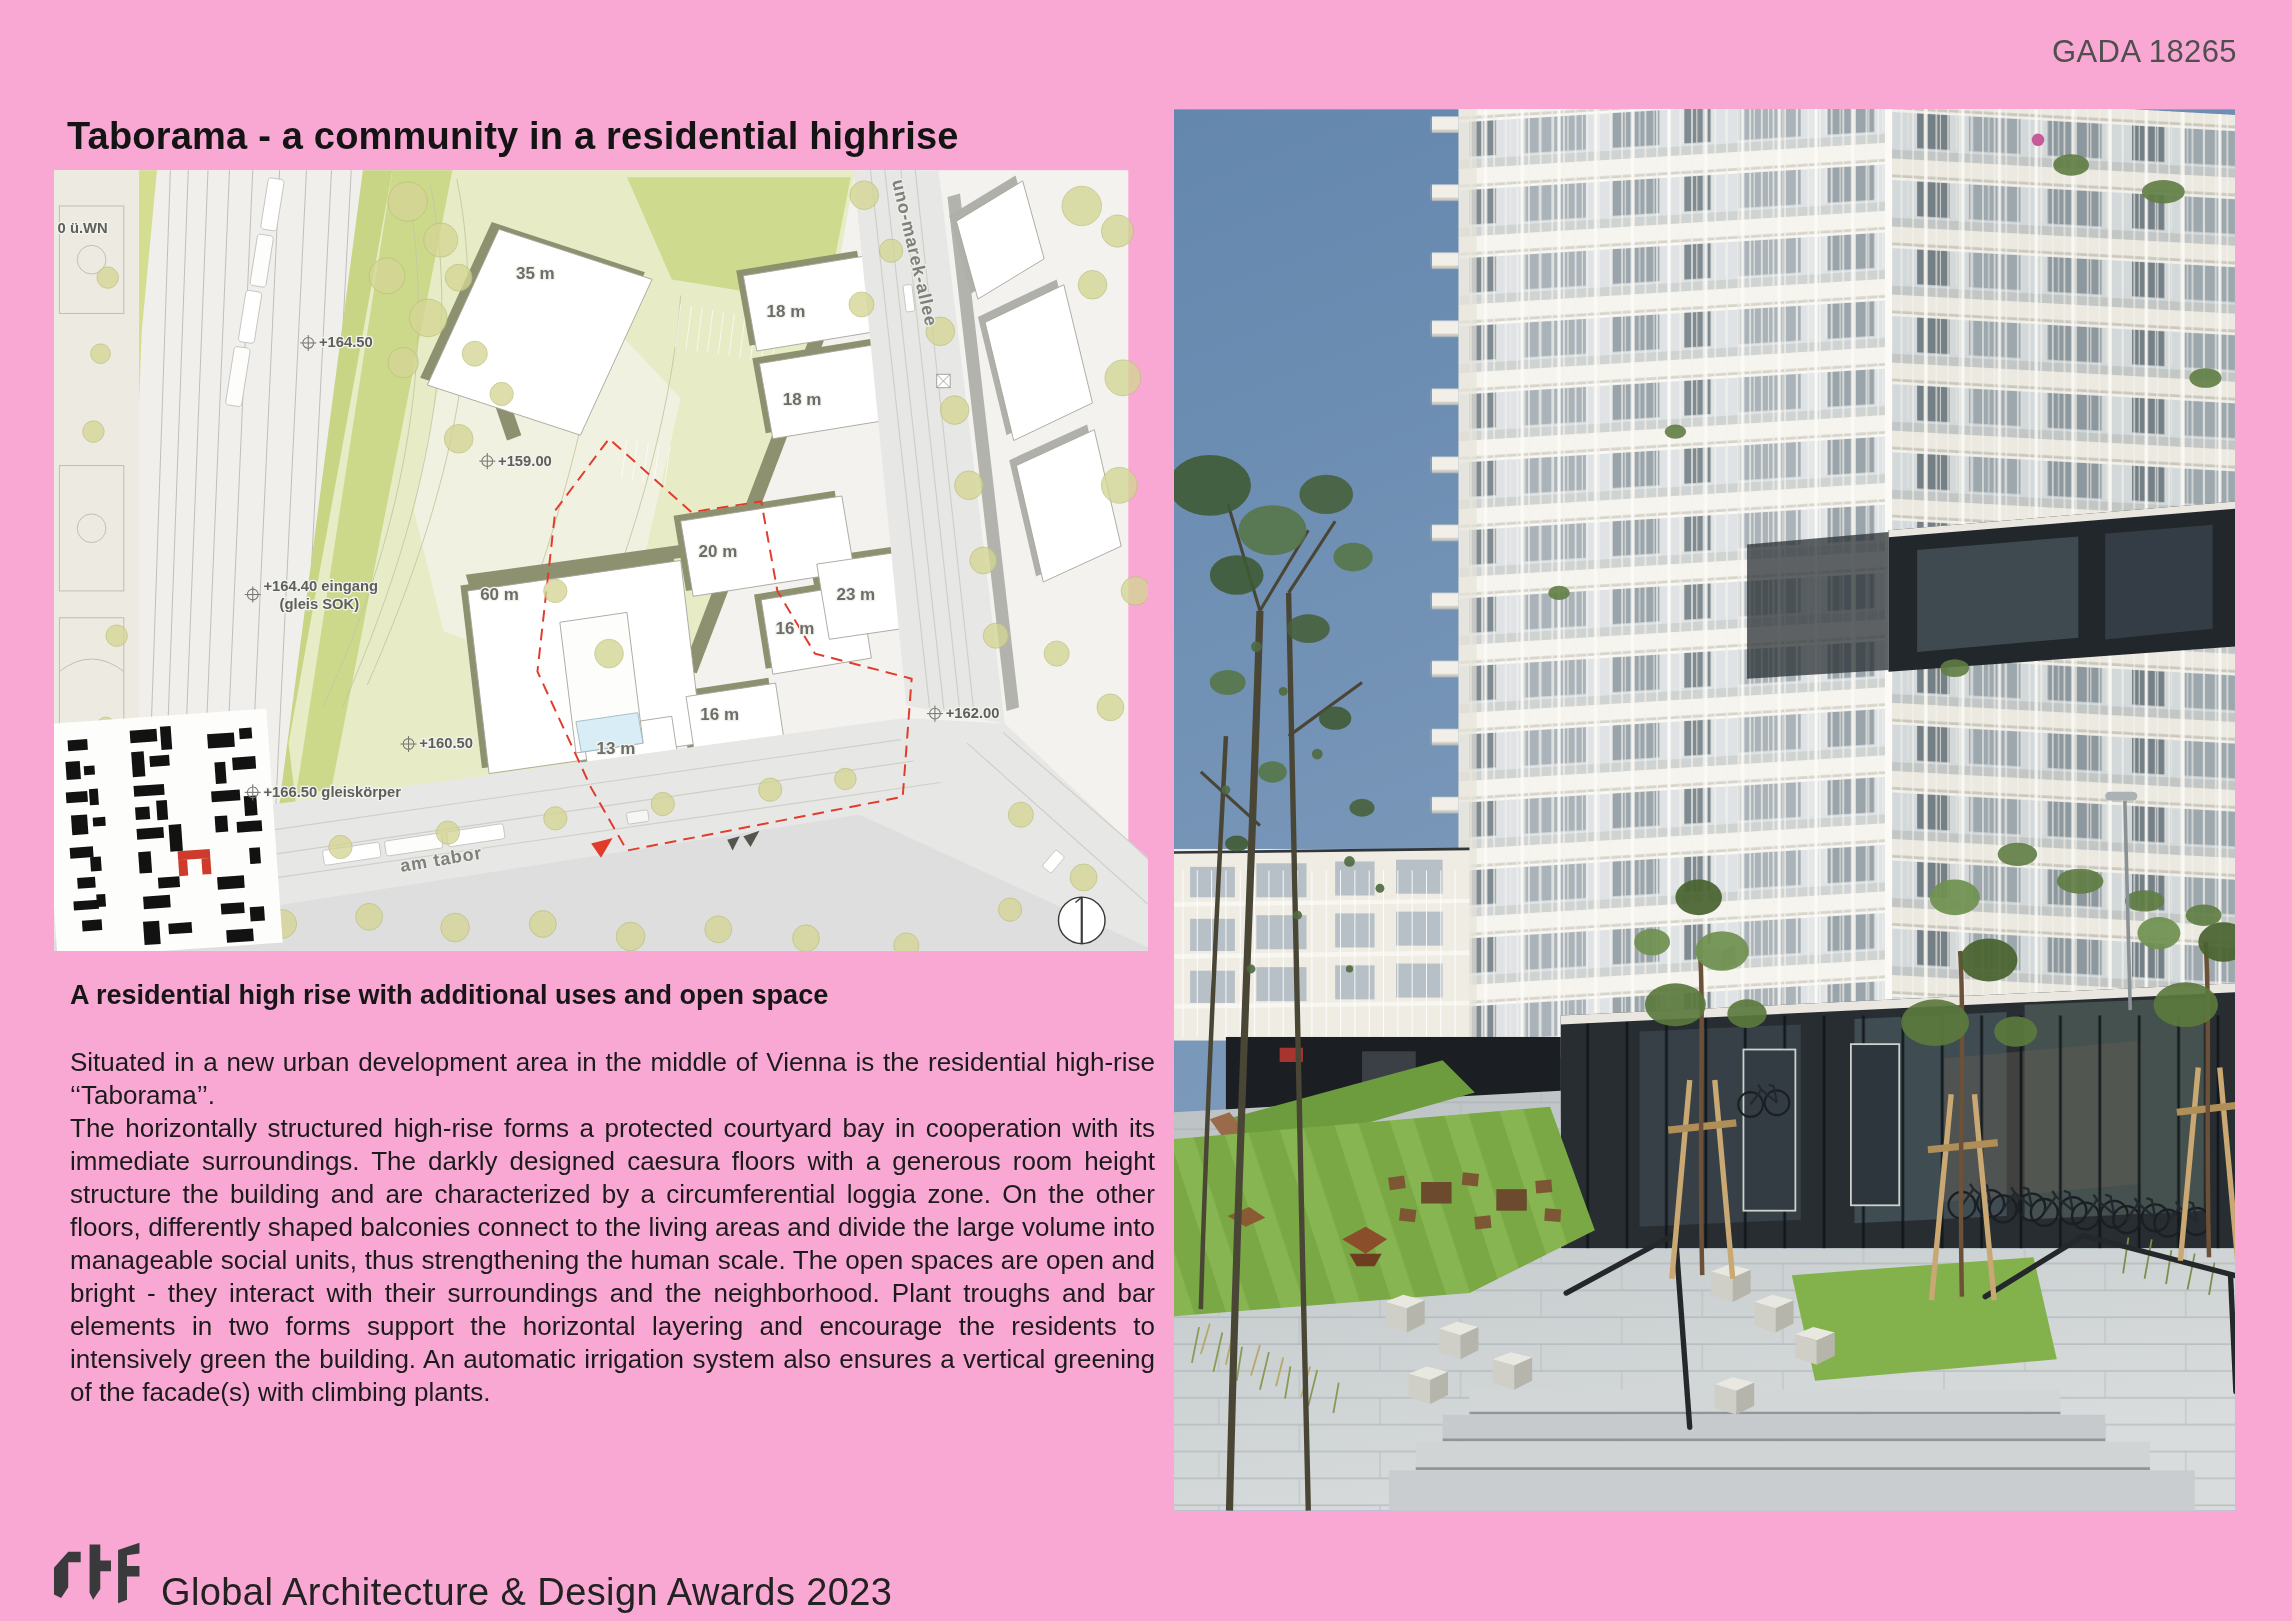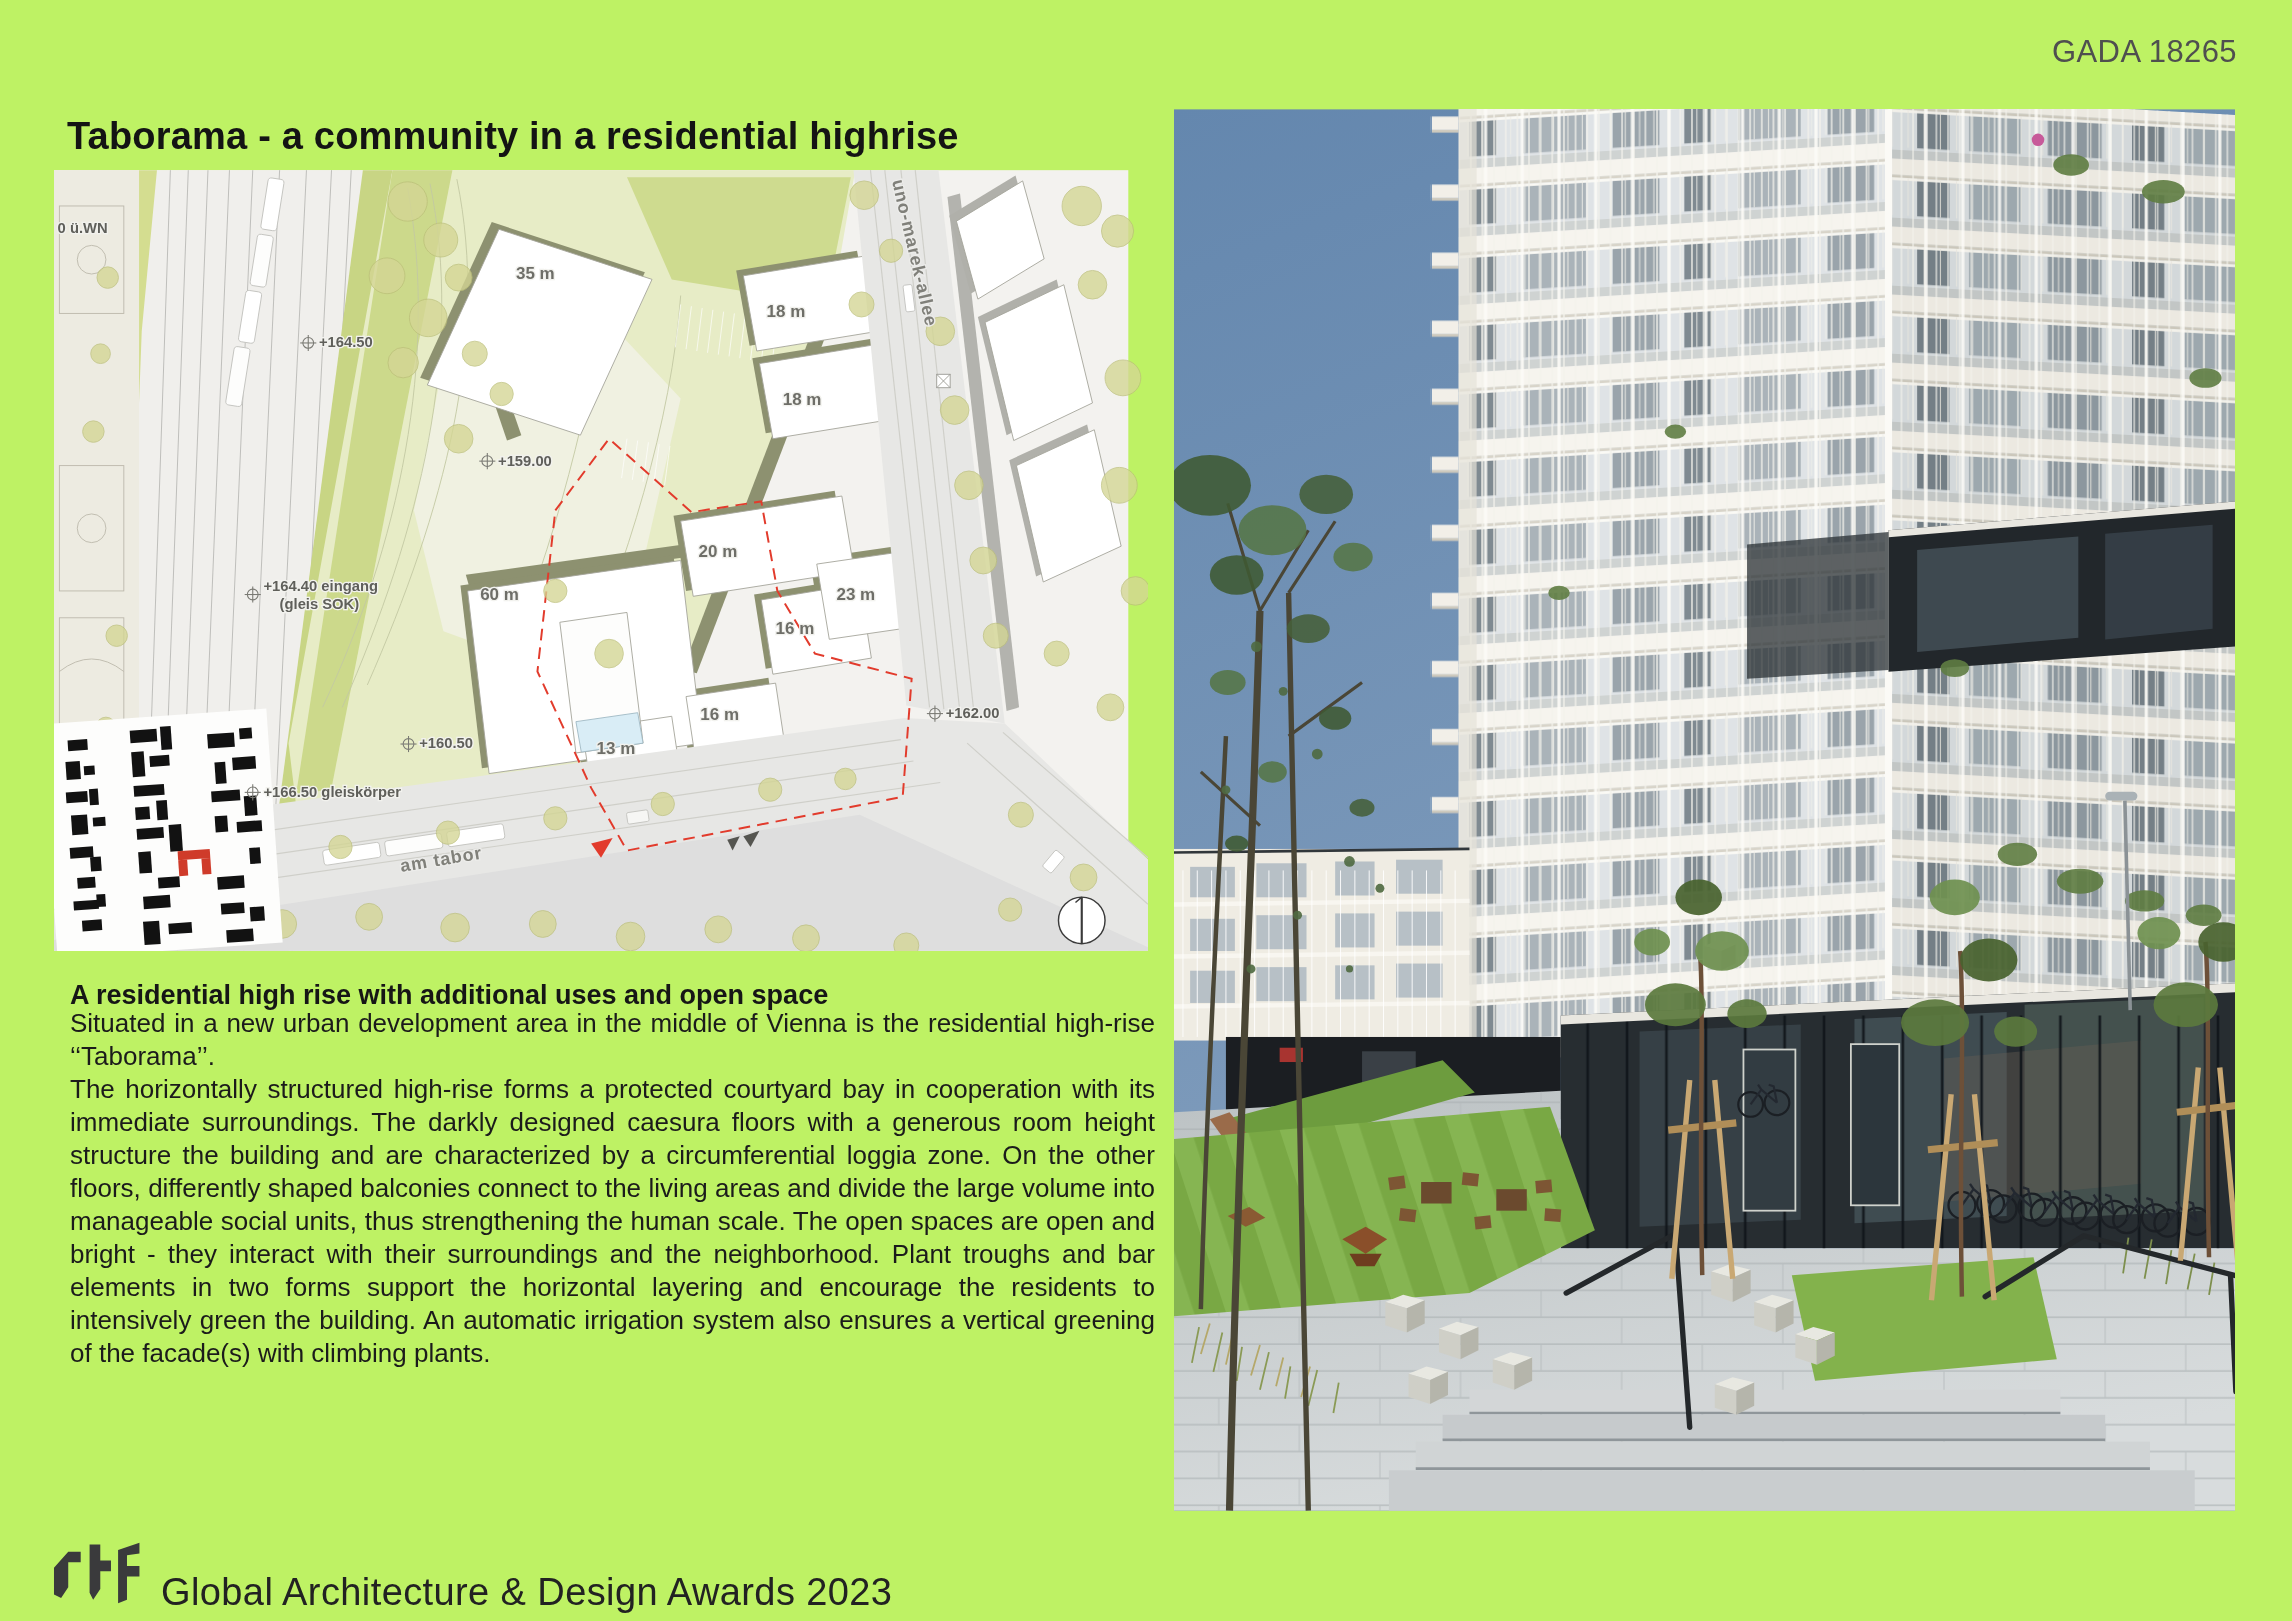--- a/index.html
+++ b/index.html
@@ -1,22 +1,22 @@
 <!DOCTYPE html>
 <html style="font-size:14.3px"><head>
 <meta charset="utf-8">
 <style>
   html,body{margin:0;padding:0;background:#ffffff;}
-  #page{position:relative;width:2293px;height:1621px;background:#bef264;overflow:hidden;
+  #page{position:relative;width:2293px;height:1621px;background:#f9a8d4;overflow:hidden;
         font-family:"Liberation Sans","DejaVu Sans",sans-serif;color:#1c1c1c;}
   #refcode{position:absolute;top:34px;right:56px;font-size:31px;color:#4f4f4f;letter-spacing:0.4px;}
   #title{position:absolute;left:67px;top:115px;font-size:38px;font-weight:bold;color:#141414;letter-spacing:0.2px;}
   #plan{position:absolute;left:54px;top:170px;width:1094px;height:781px;}
   #caption{position:absolute;left:70px;top:980px;font-size:27px;font-weight:bold;color:#161616;}
-  #bodytext{position:absolute;left:70px;top:1007px;width:1085px;font-size:26px;line-height:33px;
+  #bodytext{position:absolute;left:70px;top:1046px;width:1085px;font-size:26px;line-height:33px;
             text-align:justify;color:#1b1b1b;}
   #bodytext p{margin:0;}
   #photo{position:absolute;left:1174px;top:109px;width:1061px;height:1402px;}
   #footer{position:absolute;left:52px;top:1533px;height:81px;display:flex;align-items:flex-end;gap:16px;}
   #footer .ftext{font-size:38px;color:#222222;letter-spacing:0.4px;}
   .planlabel{font-weight:bold;fill:#6e6e68;font-size:19px;paint-order:stroke;stroke:#f2f2ee;stroke-width:3px;}
   .elev{font-weight:bold;fill:#5f5f5a;font-size:16.5px;paint-order:stroke;stroke:#f2f2ee;stroke-width:3px;}
   .street{font-weight:bold;fill:#80807a;font-size:20px;letter-spacing:1px;paint-order:stroke;stroke:#ececea;stroke-width:3px;}
 </style>
 </head>

